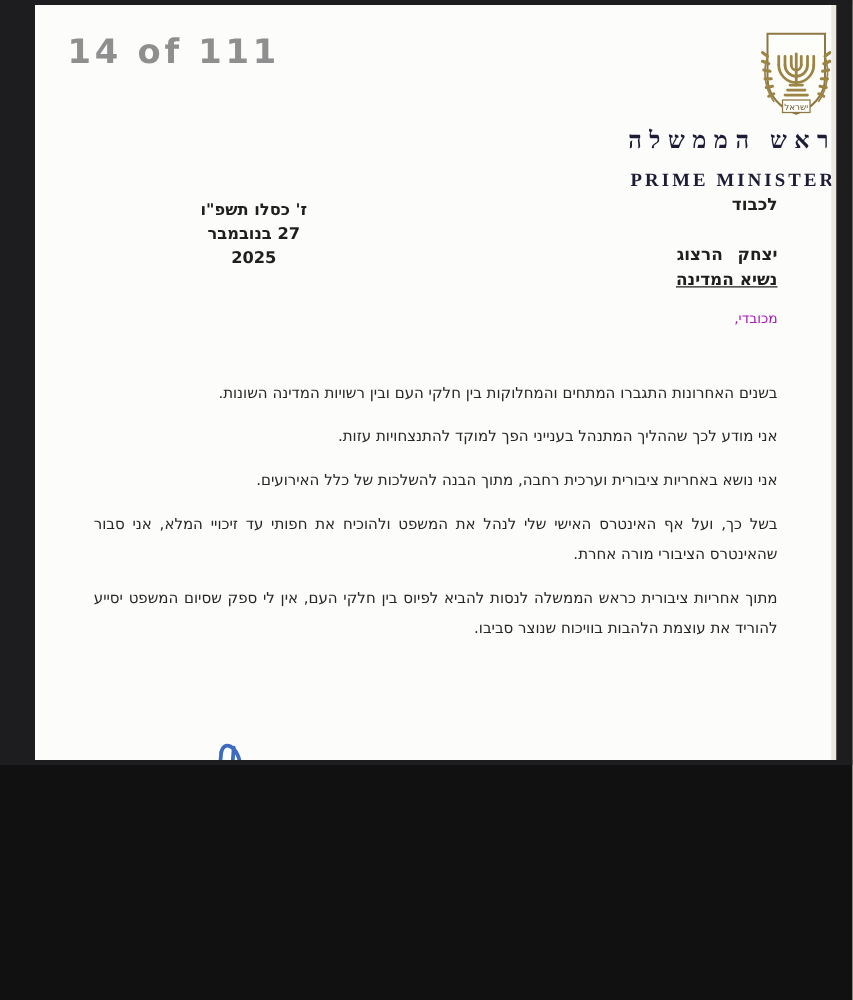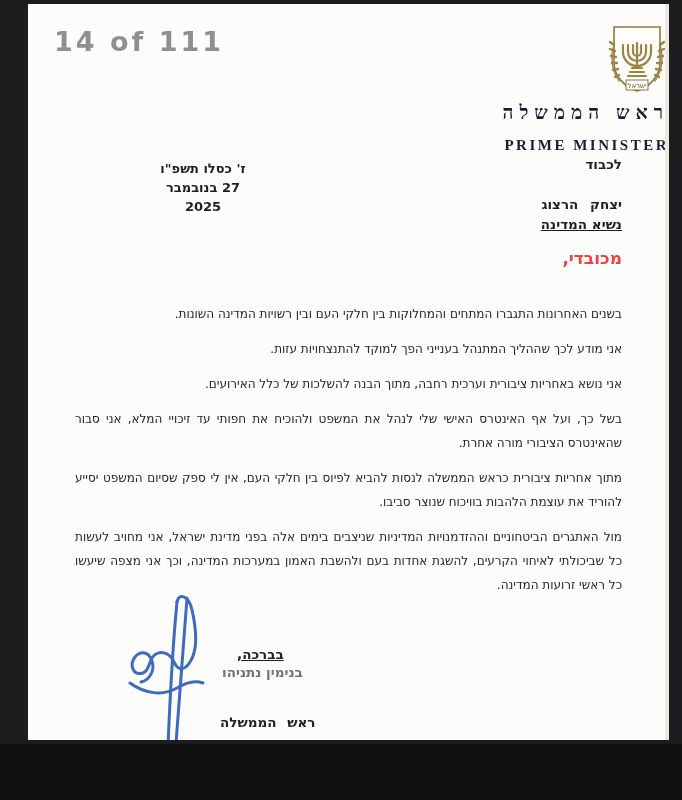--- a/index.html
+++ b/index.html
@@ -1,18 +1,18 @@
 <!DOCTYPE html>
 <html lang="he"><head>
 <meta charset="utf-8">
 <style>
   html, body { margin: 0; padding: 0; background: #111; }
   .screen {
     position: relative;
-    width: 682px; height: 744px;
+    width: 682px; height: 612px;
     background: #fcfcfa;
     overflow: hidden;
     font-family: "DejaVu Sans", "Liberation Sans", sans-serif;
   }
   
   .frame { position: absolute; background: #1d1d1f; z-index: 5; }
   .frame-left   { left: 0; top: 0; width: 28px; height: 800px; }
   .frame-right  { right: 0; top: 0; width: 13px; height: 800px; }
   .frame-top    { left: 0; top: 0; width: 682px; height: 4px; }
   .frame-bottom { left: 0; bottom: 0; width: 682px; height: 4px; }
@@ -50,21 +50,21 @@
   .recipient-block {
     position: absolute; right: 60px; top: 154px;
     direction: rtl; text-align: right;
     font-size: 13.5px; font-weight: bold; line-height: 20px; color: #1f1f1f;
   }
   .recipient-name { word-spacing: 7px; margin-top: 20px; }
   .recipient-title { text-decoration: underline; }
 
   .greeting {
     position: absolute; right: 60px; top: 248px;
-    direction: rtl; font-size: 17px; font-weight: bold; color: #ef4444;
+    direction: rtl; font-size: 11px; font-weight: normal; color: #a21caf;
   }
 
   .letter-body {
     position: absolute; left: 75px; right: 60px; top: 302px;
     direction: rtl; color: #262626;
     font-size: 12px; line-height: 24px;
   }
   .letter-body p {
     margin: 0 0 11px 0;
     text-align: justify; text-align-last: right;
@@ -135,21 +135,20 @@
   </div>
 
   <div class="greeting">מכובדי,</div>
 
   <div class="letter-body">
       <p>בשנים האחרונות התגברו המתחים והמחלוקות בין חלקי העם ובין רשויות המדינה השונות.</p>
       <p>אני מודע לכך שההליך המתנהל בענייני הפך למוקד להתנצחויות עזות.</p>
       <p>אני נושא באחריות ציבורית וערכית רחבה, מתוך הבנה להשלכות של כלל האירועים.</p>
       <p>בשל כך, ועל אף האינטרס האישי שלי לנהל את המשפט ולהוכיח את חפותי עד זיכויי המלא, אני סבור שהאינטרס הציבורי מורה אחרת.</p>
       <p>מתוך אחריות ציבורית כראש הממשלה לנסות להביא לפיוס בין חלקי העם, אין לי ספק שסיום המשפט יסייע להוריד את עוצמת הלהבות בוויכוח שנוצר סביבו.</p>
-      <p>מול האתגרים הביטחוניים וההזדמנויות המדיניות שניצבים בימים אלה בפני מדינת ישראל, אני מחויב לעשות כל שביכולתי לאיחוי הקרעים, להשגת אחדות בעם ולהשבת האמון במערכות המדינה, וכך אני מצפה שיעשו כל ראשי זרועות המדינה.</p>
     </div>
 
   <svg class="signature-svg" width="160" height="190" viewBox="0 0 160 190">
     <g fill="none" stroke="#3d6bbf" stroke-width="3" stroke-linecap="round">
       <path d="M82 10 C78 60 74 110 71 155 C69 172 62 176 63 158 C65 110 68 55 72 14"></path>
       <path d="M72 14 C74 4 84 8 87 22 C92 44 93 62 85 74 C80 82 74 83 70 76"></path>
       <path d="M70 76 C66 66 58 62 51 66 C43 70 46 82 38 85 C28 88 24 77 30 69 C36 62 44 64 47 73 C50 82 45 92 36 94"></path>
       <path d="M25 95 C40 106 58 108 72 100 C80 95 90 92 98 95"></path>
     </g>
   </svg>

